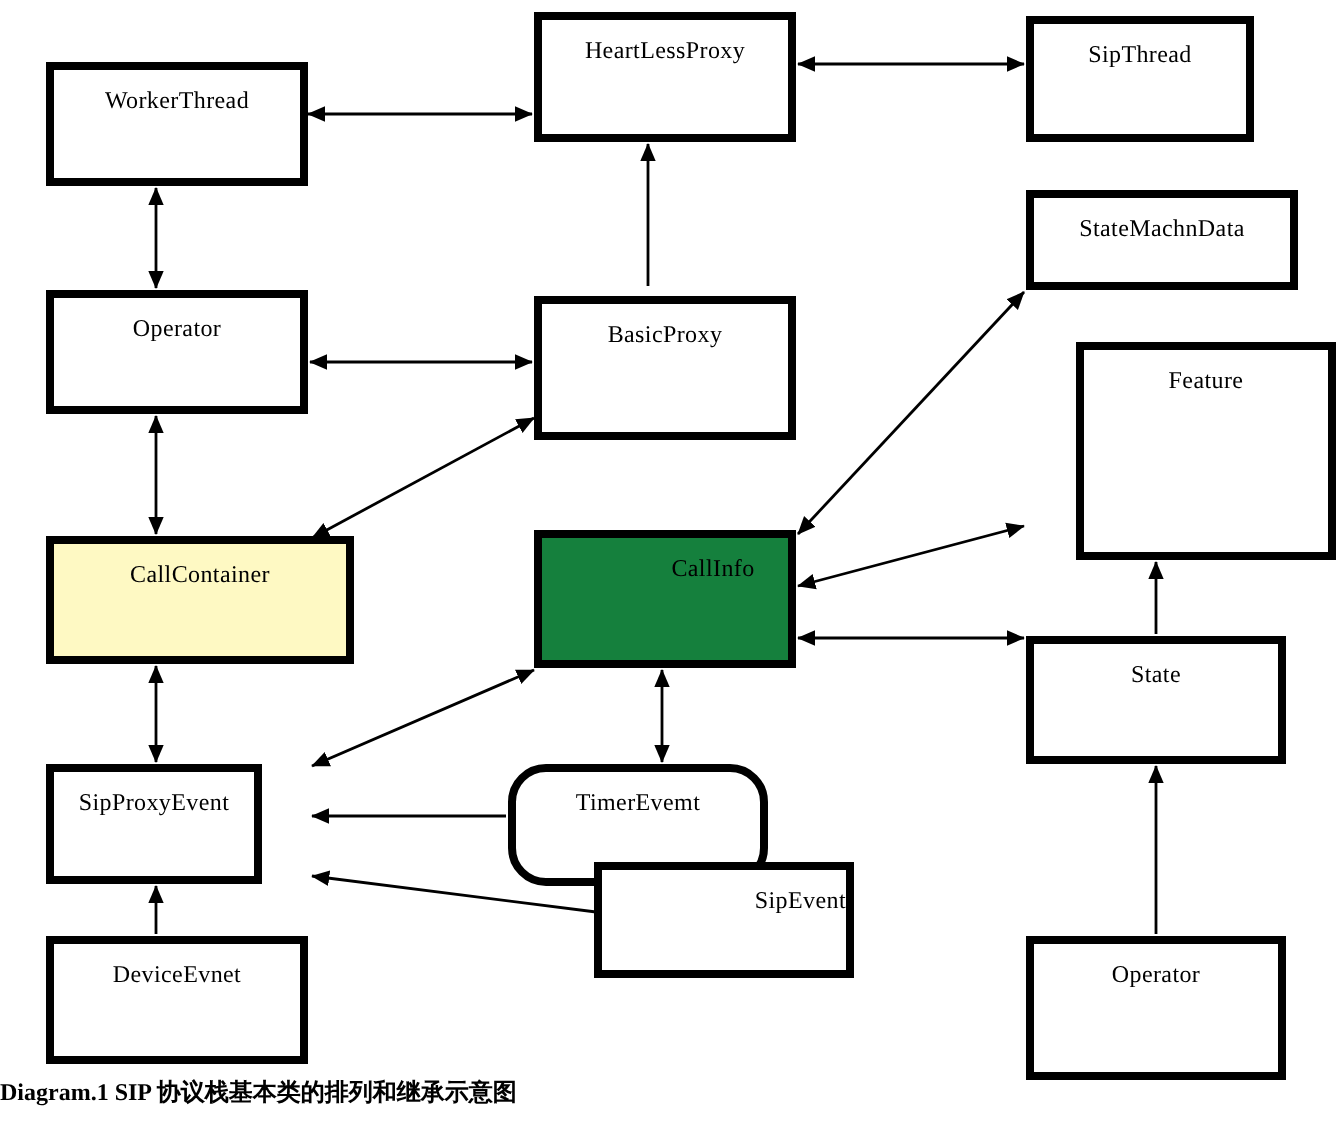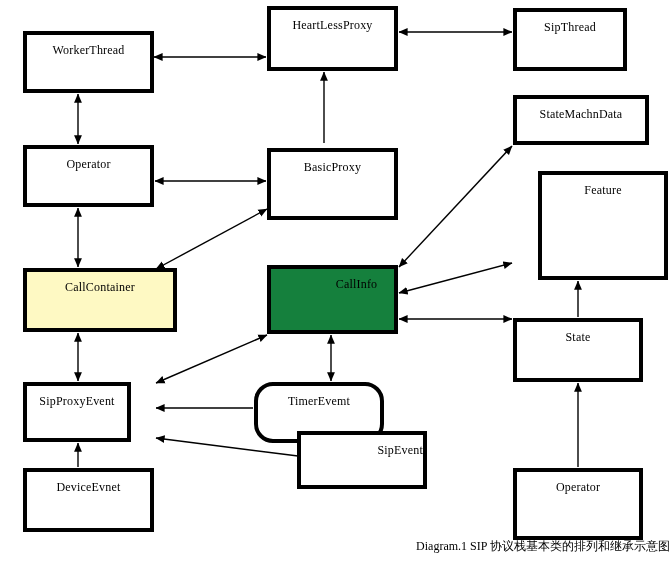--- a/index.html
+++ b/index.html
@@ -37,24 +37,24 @@
     display: block;
     padding-top: 9px;
     line-height: 13px;
     letter-spacing: 0.2px;
   }
   #caption {
     position: absolute;
     left: 0;
     top: 538px;
     width: 670px;
-    text-align: right;
+    text-align: left;
     font-family: "Liberation Serif", "DejaVu Serif", serif;
     font-size: 12px;
-    font-weight: normal;
+    font-weight: bold;
     color: #000000;
     letter-spacing: 0px;
     z-index: 3;
   }
 </style>
 </head>
 <body>
 
 <div id="canvas">
 

